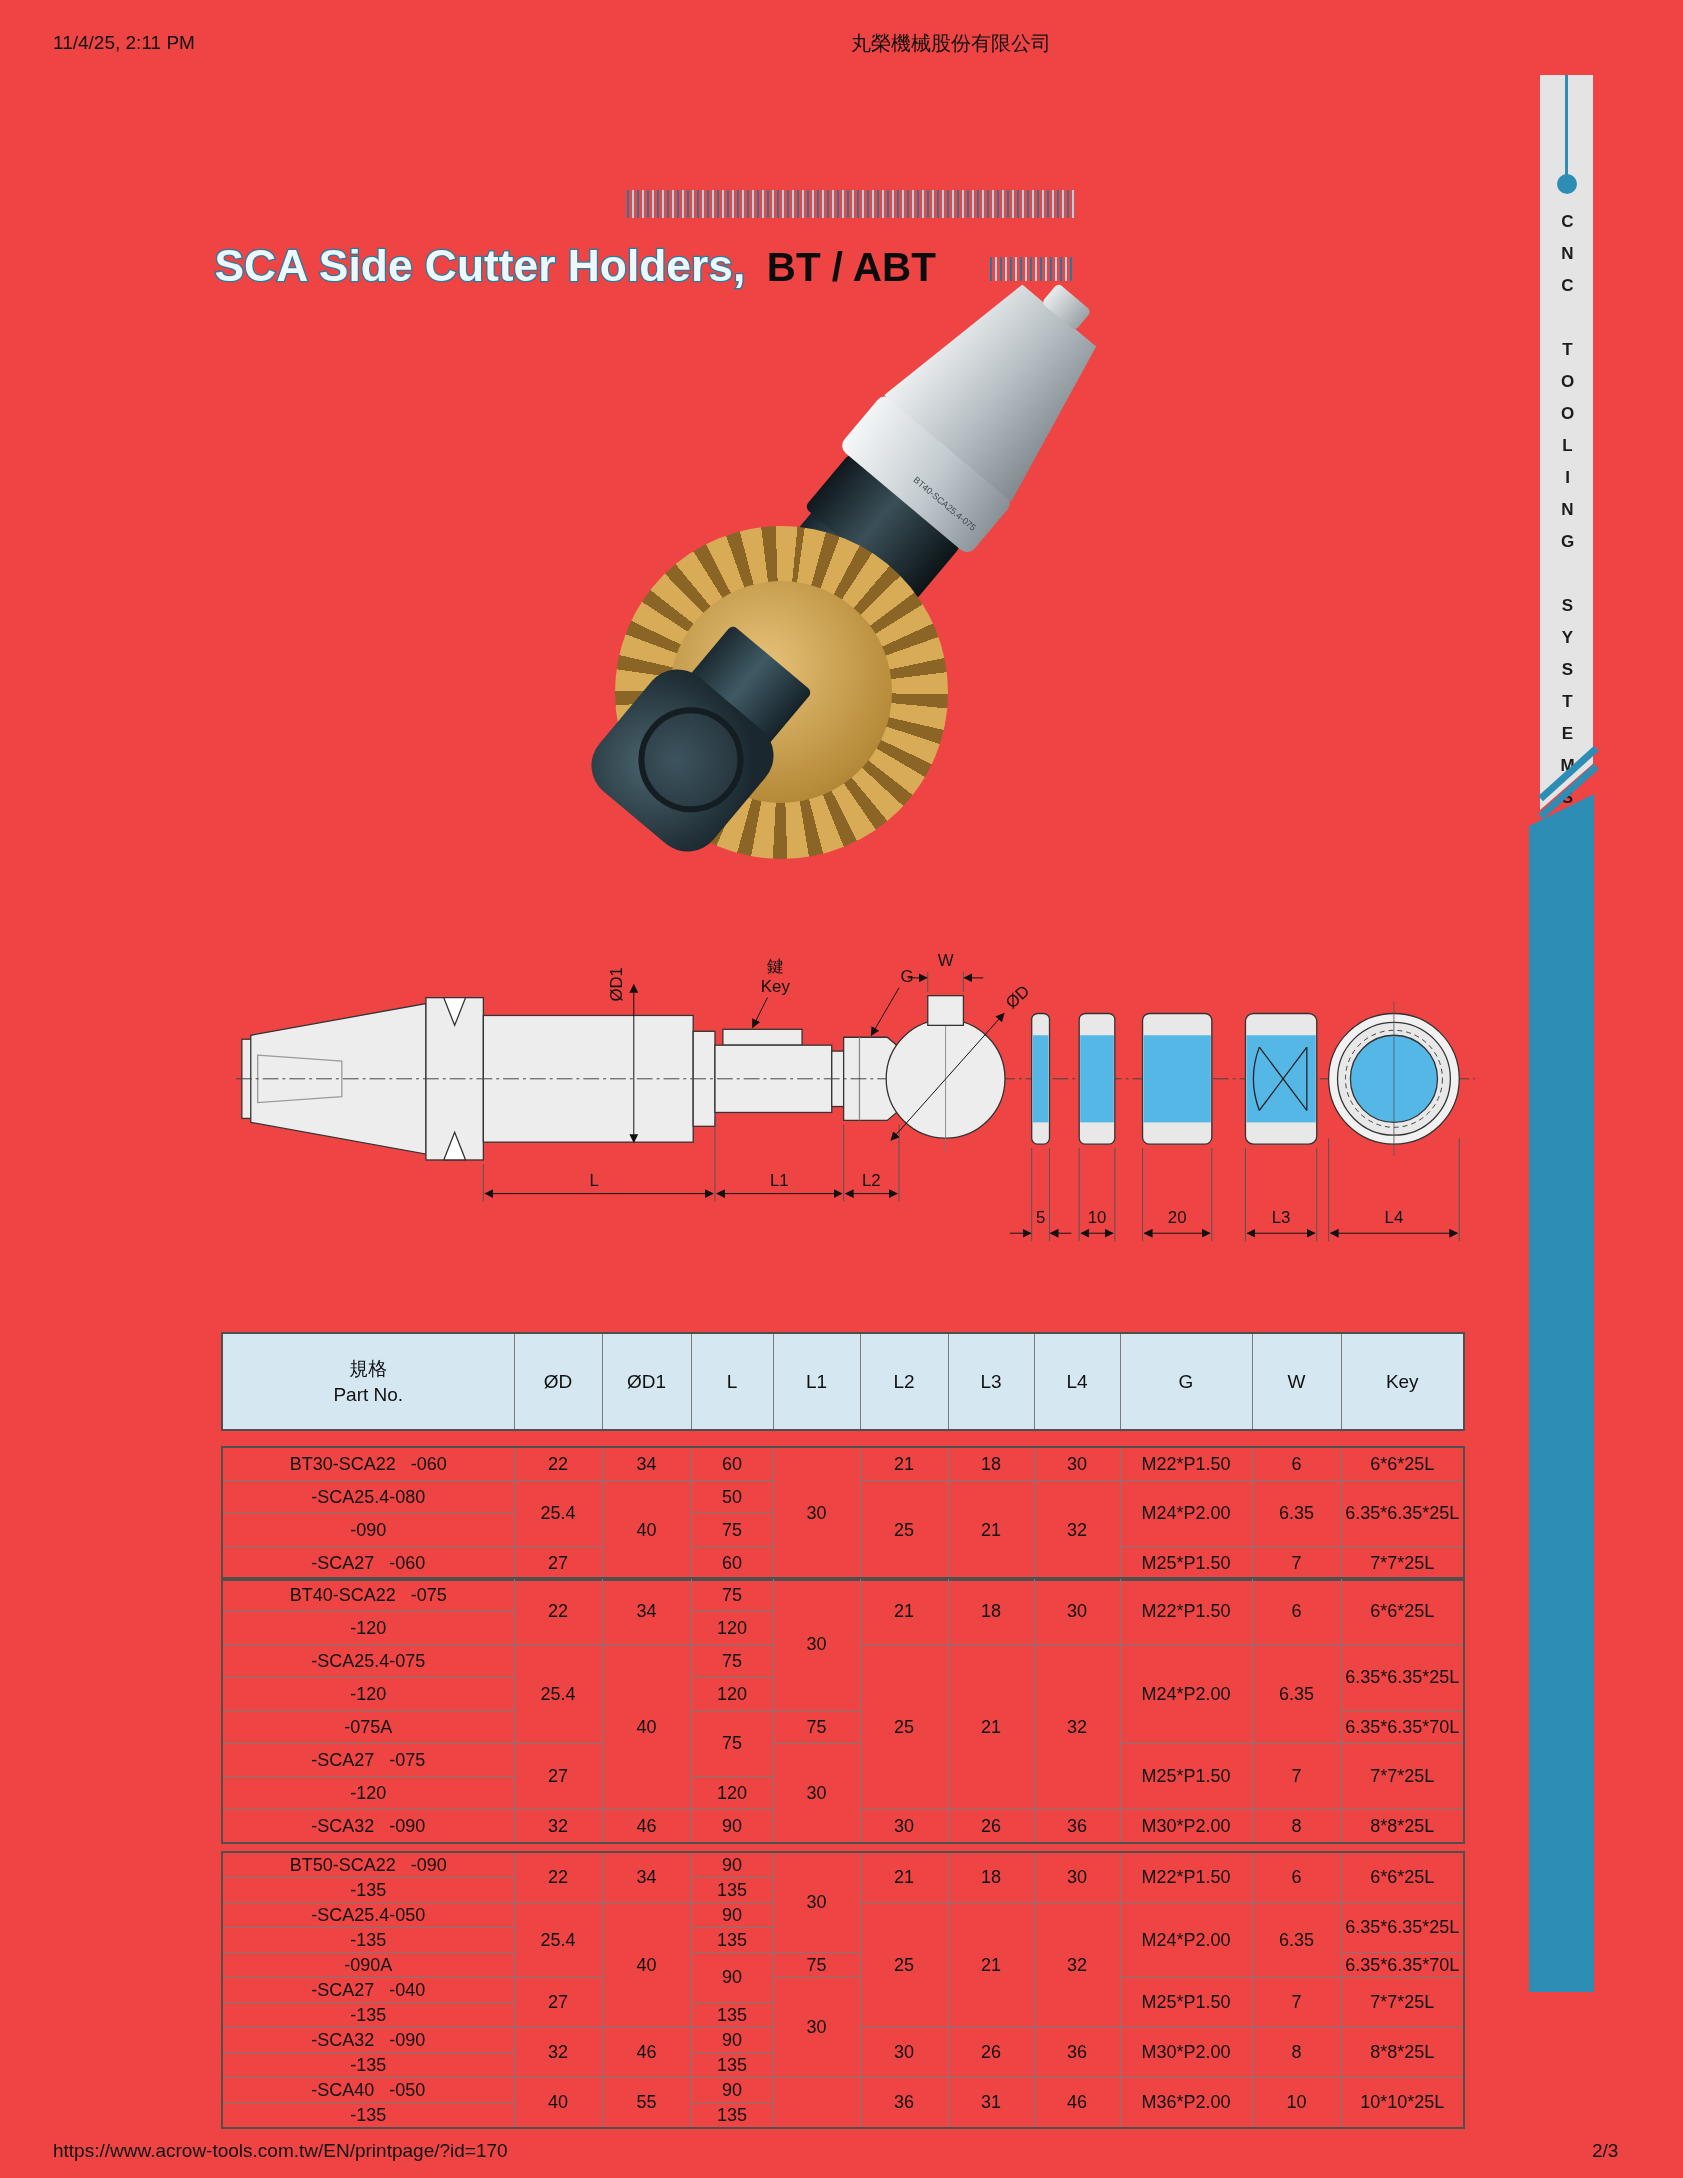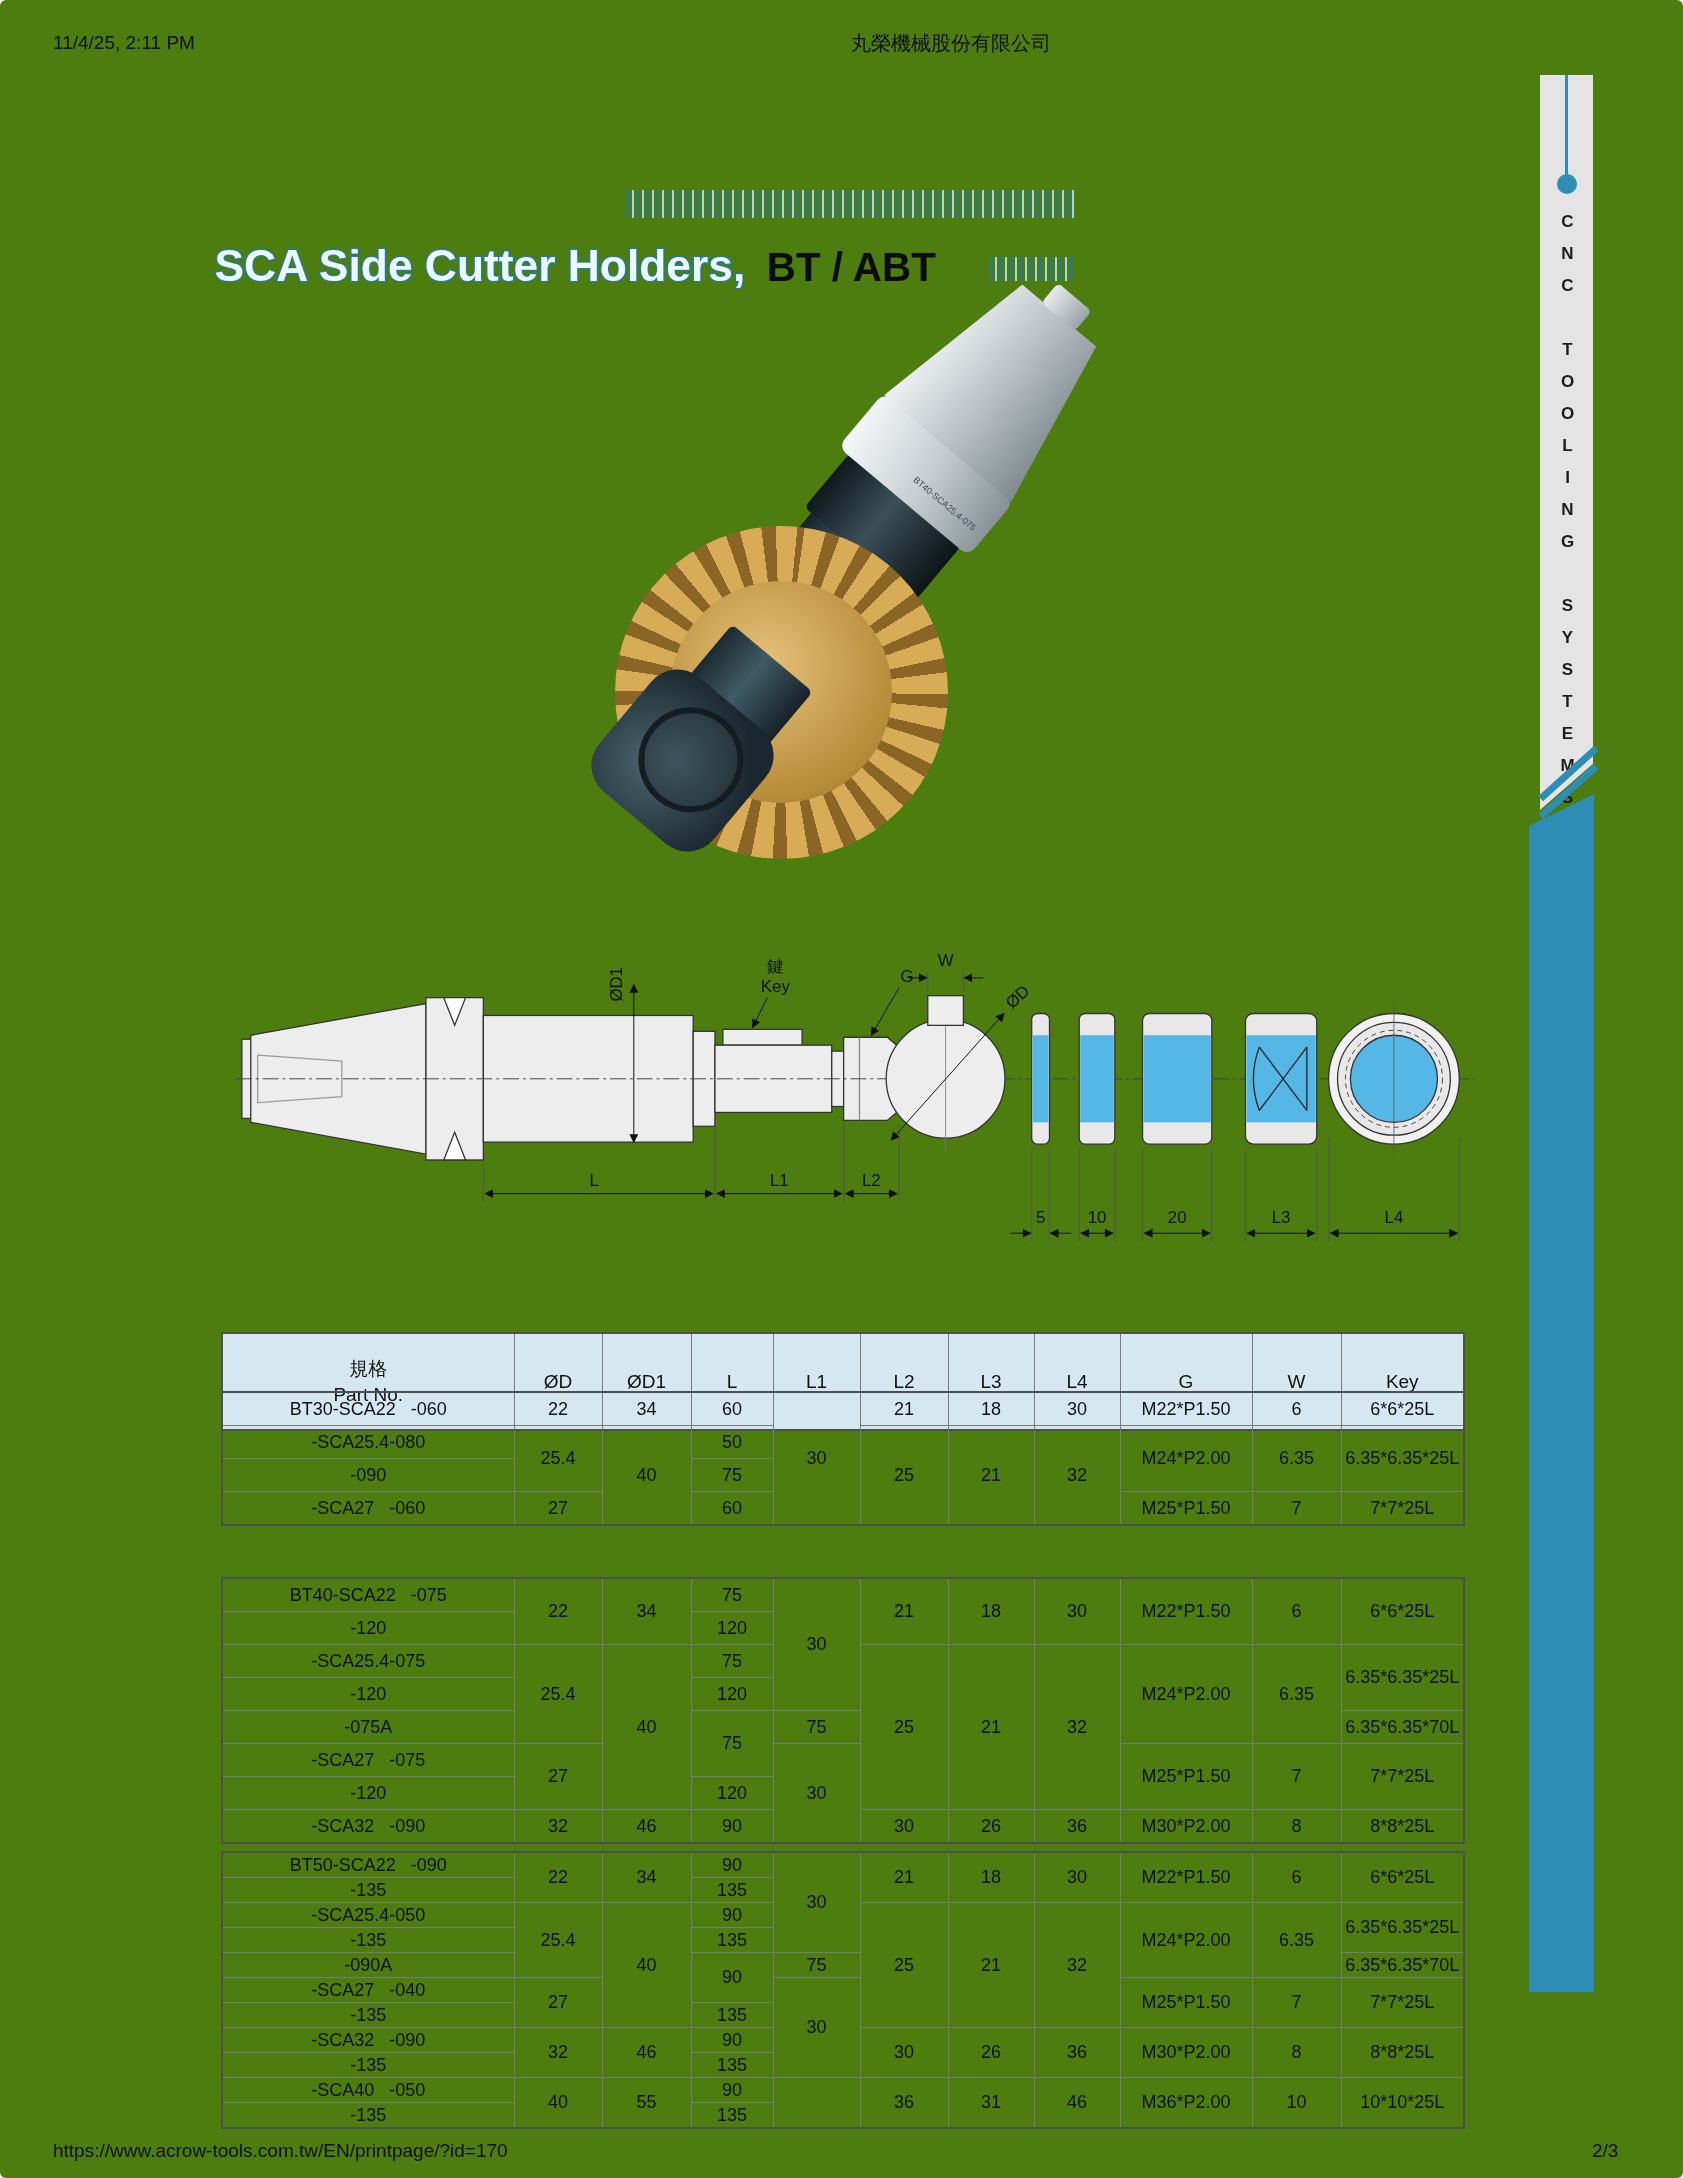--- a/index.html
+++ b/index.html
@@ -1,17 +1,17 @@
 <!DOCTYPE html>
 <html><head>
 <meta charset="utf-8">
 <style>
   html,body{margin:0;padding:0;background:#fff;}
-  #page{position:relative;width:1683px;height:2178px;background:#4d7c0f;overflow:hidden;
-        font-family:"Liberation Sans", sans-serif;color:#111;border-radius:6px;}
+  #page{position:relative;width:1683px;height:2178px;background:#ef4444;overflow:hidden;
+        font-family:"Liberation Sans", sans-serif;color:#111;}
   .abs{position:absolute;}
 
   
   .hdr-date{left:53px;top:32px;font-size:19px;}
   .hdr-co{left:851px;top:30px;font-size:20px;white-space:nowrap;}
   .ftr-url{left:53px;top:2140px;font-size:19px;}
   .ftr-page{left:1592px;top:2140px;font-size:19px;}
 
   
   .title-zh{left:210px;top:115px;font-size:57px;font-weight:900;letter-spacing:1px;color:#0b0b0b;white-space:pre;}
@@ -67,21 +67,21 @@
   #drawing text{font-family:"Liberation Sans",sans-serif;font-size:17px;fill:#111;}
 
   
   table.spec{position:absolute;left:221px;border-collapse:collapse;table-layout:fixed;width:1242px;
              font-size:18px;}
   table.spec td,table.spec th{border:1px solid #7a7a7a;overflow:hidden;padding:0;text-align:center;
              font-weight:400;}
   table.spec{border:2px solid #4f4f4f;}
   #t-head{top:1332px;height:99px;}
   #t-head th{background:#d5e8f2;font-size:19px;}
-  #sec0{top:1391px;padding-left:12px;} #sec1{top:1577px;} #sec2{top:1851px;}
+  #sec0{top:1446px;padding-left:12px;} #sec1{top:1577px;} #sec2{top:1851px;}
   #sec0 td,#sec1 td{height:32px;}
   #sec2 td{height:24px;}
   td.part{text-align:right;padding-right:50px;font-weight:700;white-space:pre;}
   .hd2{line-height:1.35;}
 </style>
 </head>
 <body>
 
 <div id="page">
 

